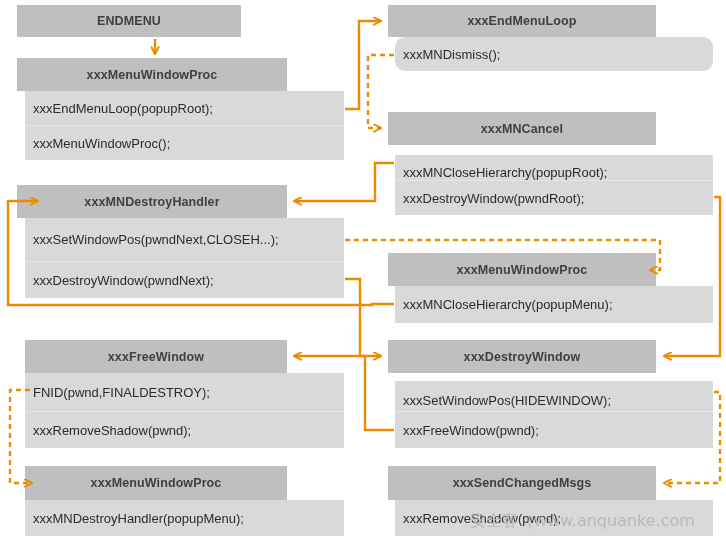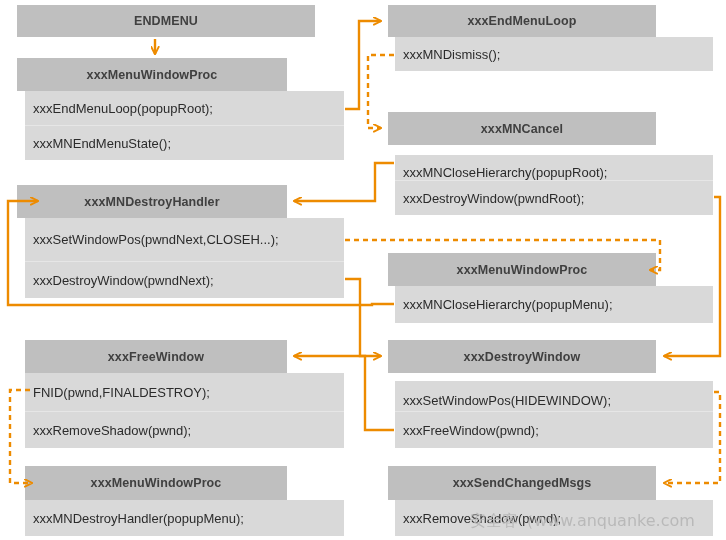--- a/index.html
+++ b/index.html
@@ -37,28 +37,28 @@
     font-size:16px;
     white-space:nowrap;
     font-family:"DejaVu Sans", sans-serif;
   }
 </style>
 </head>
 <body>
 
 <div id="canvas">
 
-  <div class="bhead" style="left:17px;top:5px;width:298px;height:32px;">ENDMENU</div>
+  <div class="bhead" style="left:17px;top:5px;width:224px;height:32px;">ENDMENU</div>
 
   <div class="bhead" style="left:17px;top:58px;width:270px;height:33px;">xxxMenuWindowProc</div>
   <div class="brow first" style="left:25px;top:91px;width:319px;height:34px;">xxxEndMenuLoop(popupRoot);</div>
-  <div class="brow" style="left:25px;top:125px;width:319px;height:35px;">xxxMNEndMenuState();</div>
+  <div class="brow" style="left:25px;top:125px;width:319px;height:35px;">xxxMenuWindowProc();</div>
 
   <div class="bhead" style="left:388px;top:5px;width:268px;height:32px;">xxxEndMenuLoop</div>
-  <div class="brow first" style="left:395px;top:37px;width:318px;height:34px;">xxxMNDismiss();</div>
+  <div class="brow first" style="left:395px;top:37px;width:318px;height:34px;border-radius:10px;">xxxMNDismiss();</div>
 
   <div class="bhead" style="left:388px;top:112px;width:268px;height:33px;">xxxMNCancel</div>
   <div class="brow first" style="left:395px;top:145px;width:318px;height:35px;margin-top:10px;">xxxMNCloseHierarchy(popupRoot);</div>
   <div class="brow" style="left:395px;top:180px;width:318px;height:35px;">xxxDestroyWindow(pwndRoot);</div>
 
   <div class="bhead" style="left:17px;top:185px;width:270px;height:33px;">xxxMNDestroyHandler</div>
   <div class="brow first" style="left:25px;top:218px;width:319px;height:43px;">xxxSetWindowPos(pwndNext,CLOSEH...);</div>
   <div class="brow" style="left:25px;top:261px;width:319px;height:37px;">xxxDestroyWindow(pwndNext);</div>
 
   <div class="bhead" style="left:388px;top:253px;width:268px;height:33px;">xxxMenuWindowProc</div>

